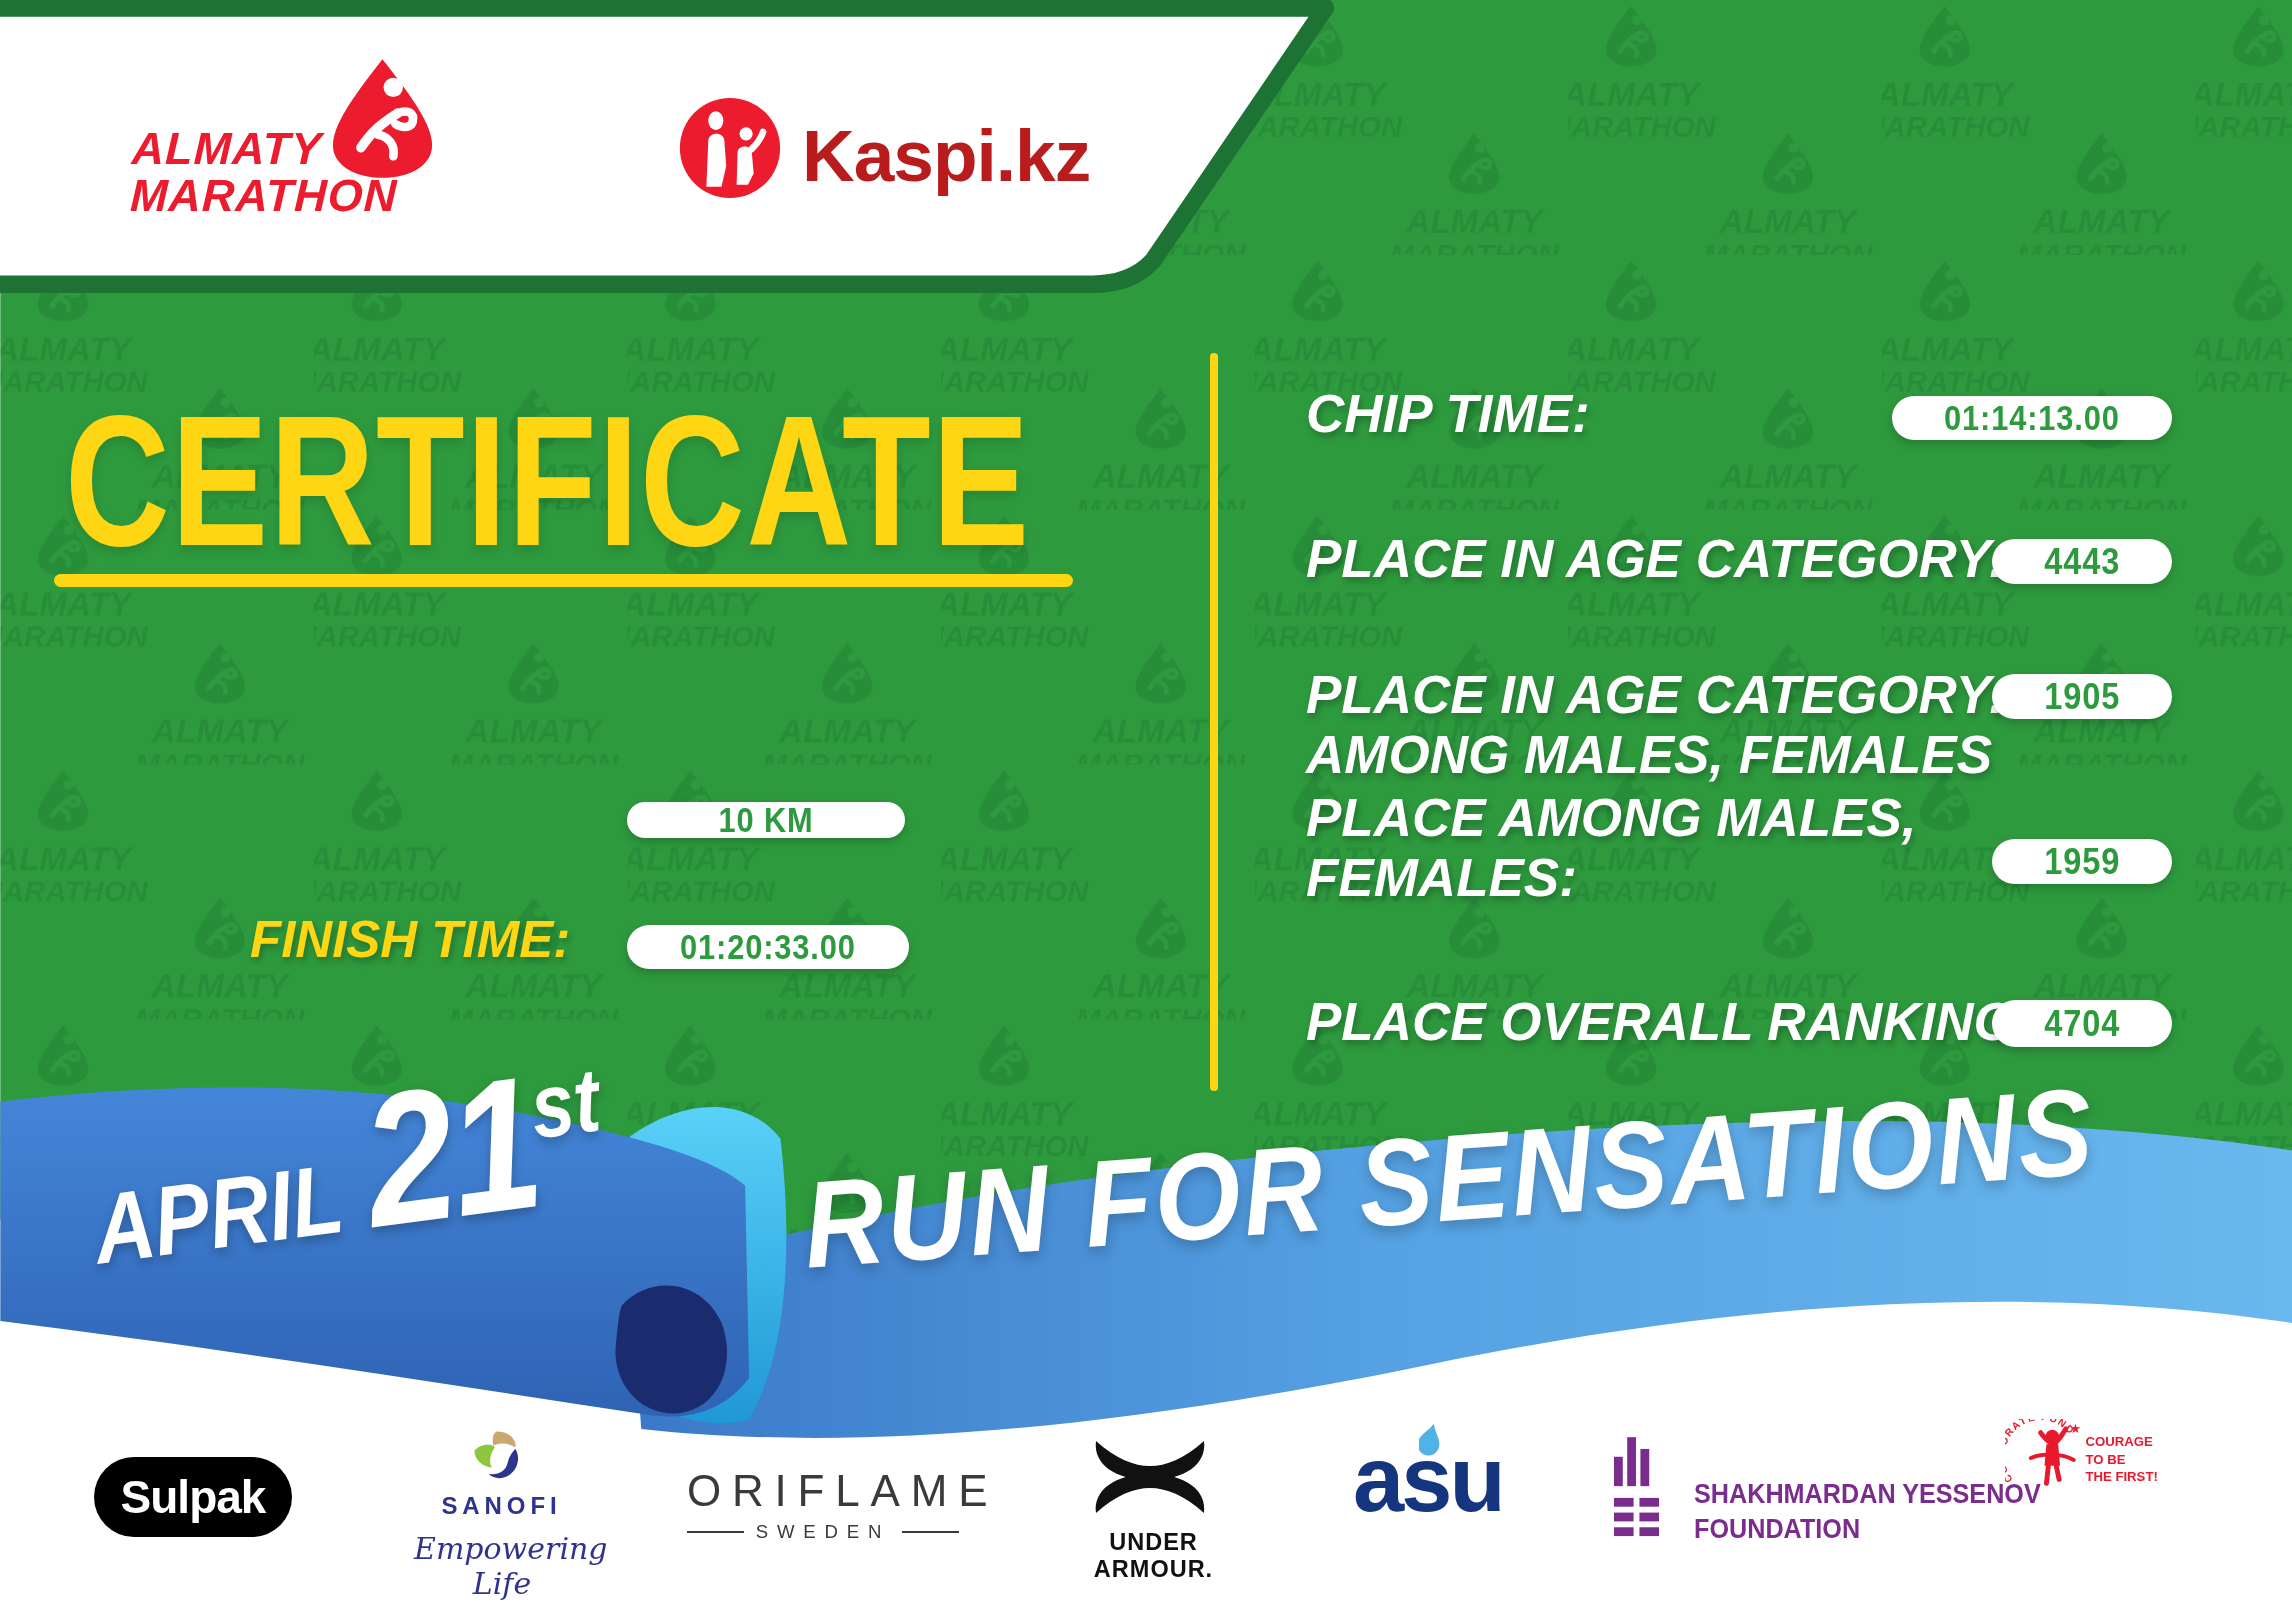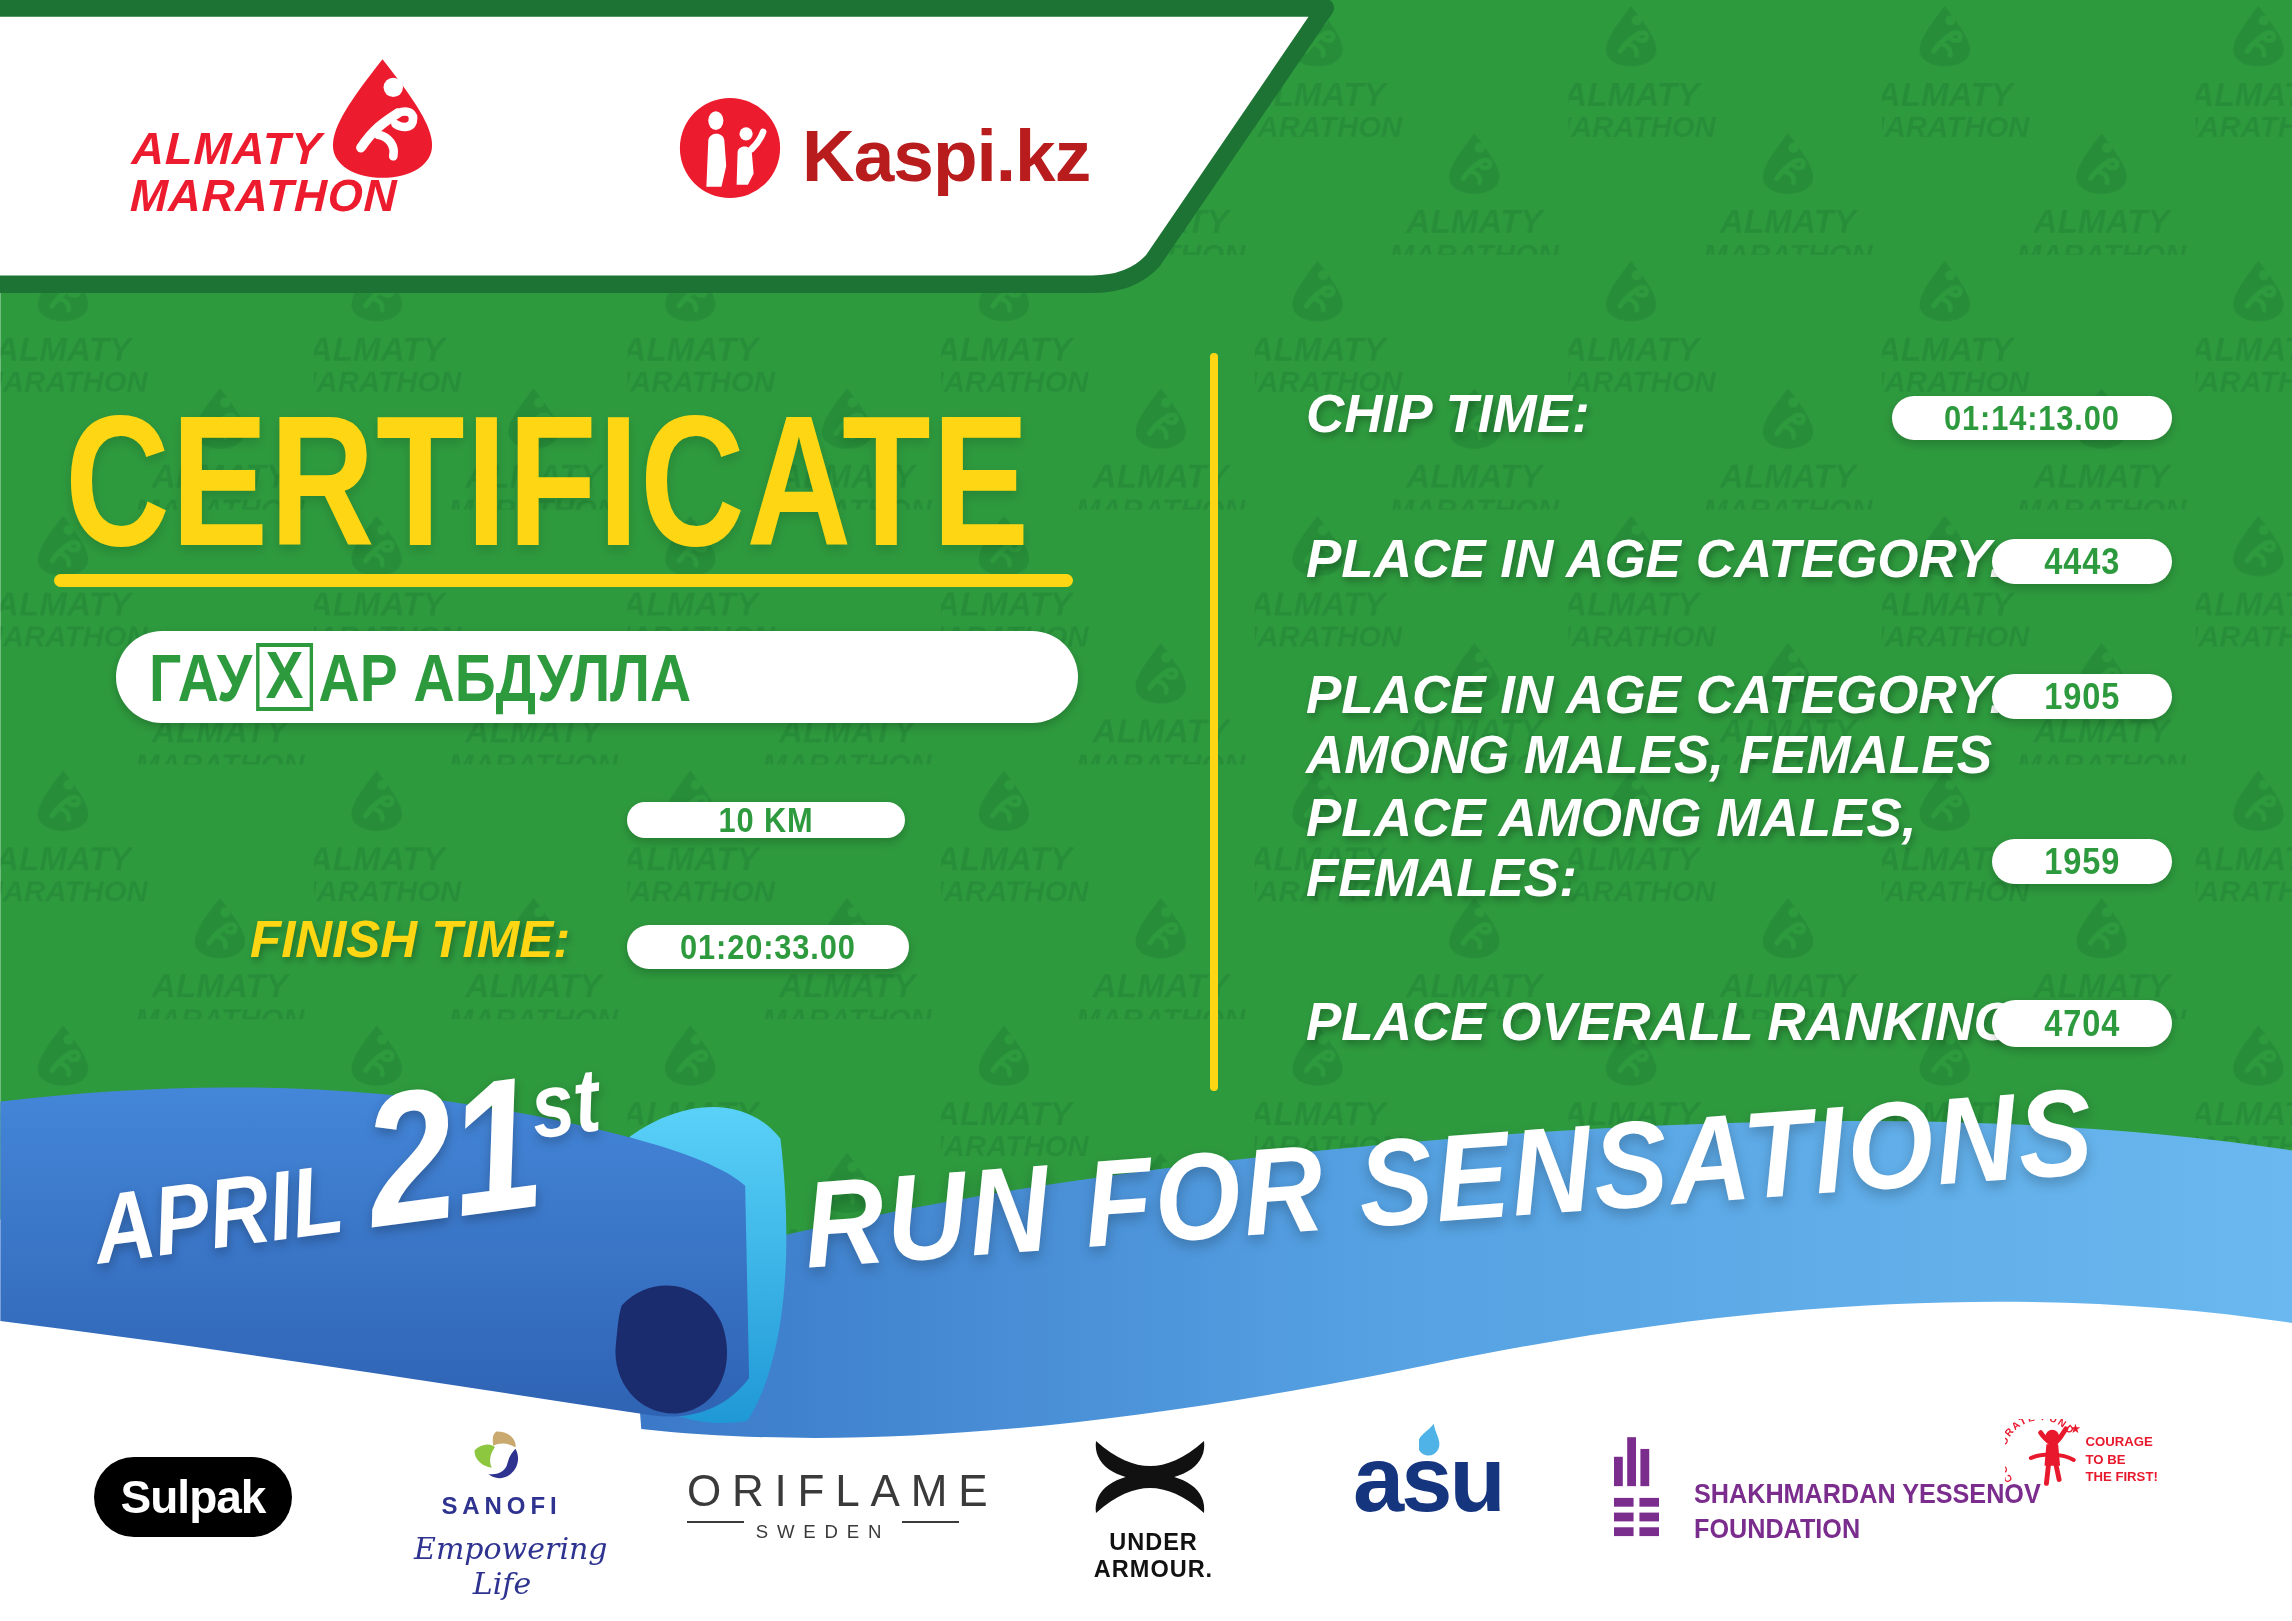--- a/index.html
+++ b/index.html
@@ -70,21 +70,21 @@
   .sulpak{left:94px;top:1457px;width:198px;height:80px;border-radius:40px;
       background:#000000;box-shadow:none;}
   .sulpak span{color:#fff;font-weight:800;font-size:46px;letter-spacing:-1px;transform:none;}
   .sanofi-word{position:absolute;left:421px;top:1492px;width:161px;text-align:center;
       font-size:24px;letter-spacing:4.9px;font-weight:700;color:#2F3390;}
   .sanofi-tag{position:absolute;left:414px;top:1531px;width:176px;text-align:center;
       font-family:"DejaVu Serif",serif;font-style:italic;font-size:30px;color:#2F3390;}
   .oriflame{position:absolute;left:676px;top:1466px;width:294px;text-align:center;
       font-size:44px;letter-spacing:10.8px;color:#3a3a3a;font-weight:400;margin-left:11px;}
   .oriflame-sub{position:absolute;left:676px;top:1521px;width:294px;display:flex;
-      justify-content:center;gap:11.8px;color:#3a3a3a;}
+      align-items:center;justify-content:center;gap:11.8px;color:#3a3a3a;}
   .oriflame-sub .rule{width:57px;height:2px;background:#3a3a3a;}
   .oriflame-sub span{font-size:18.6px;letter-spacing:8.8px;}
   .ua-word{position:absolute;left:1072px;top:1529px;width:163px;text-align:center;
       font-size:23.5px;font-weight:800;letter-spacing:1px;color:#111;}
   .asu{position:absolute;left:1353px;top:1433px;font-size:92px;font-weight:800;
       color:#16357F;letter-spacing:-2.9px;line-height:1;}
   .yessenov-text{position:absolute;left:1694px;top:1476px;color:#7B2D8E;
       font-weight:800;font-size:27.4px;line-height:35px;white-space:nowrap;
       transform:scaleX(.92);transform-origin:left top;}
 </style>
@@ -170,27 +170,20 @@
     <path d="M30,96 L32,48 C32,38 48,37 49,47 L51,74 L46,96 Z" fill="#fff"></path>
     <circle cx="72" cy="40" r="7" fill="#fff"></circle>
     <path d="M62,94 L63,60 C63,52 76,51 78,59 L80,82 L74,94 Z" fill="#fff"></path>
     <path d="M78,56 C84,50 88,44 90,38" stroke="#fff" stroke-width="7" fill="none" stroke-linecap="round"></path>
   </svg>
   <div class="kaspi-word">Kaspi.kz</div>
 
   <div class="title">CERTIFICATE</div>
   <div class="title-underline"></div>
 
-  <div class="pill name-pill">
-    <div class="name-text">
-      <span>ГАУ</span>
-      <span class="box-glyph">Х</span>
-      <span>АР АБДУЛЛА</span>
-    </div>
-  </div>
 
   <div class="pill" style="left:627px;top:802px;width:278px;height:36px">
     <span class="pilltext" style="font-size:35px">10 KM</span>
   </div>
 
   <div class="flabel yellow l-fin">FINISH TIME:</div>
   <div class="pill" style="left:627px;top:925px;width:282px;height:44px">
     <span class="pilltext" style="font-size:35px">01:20:33.00</span>
   </div>
 

